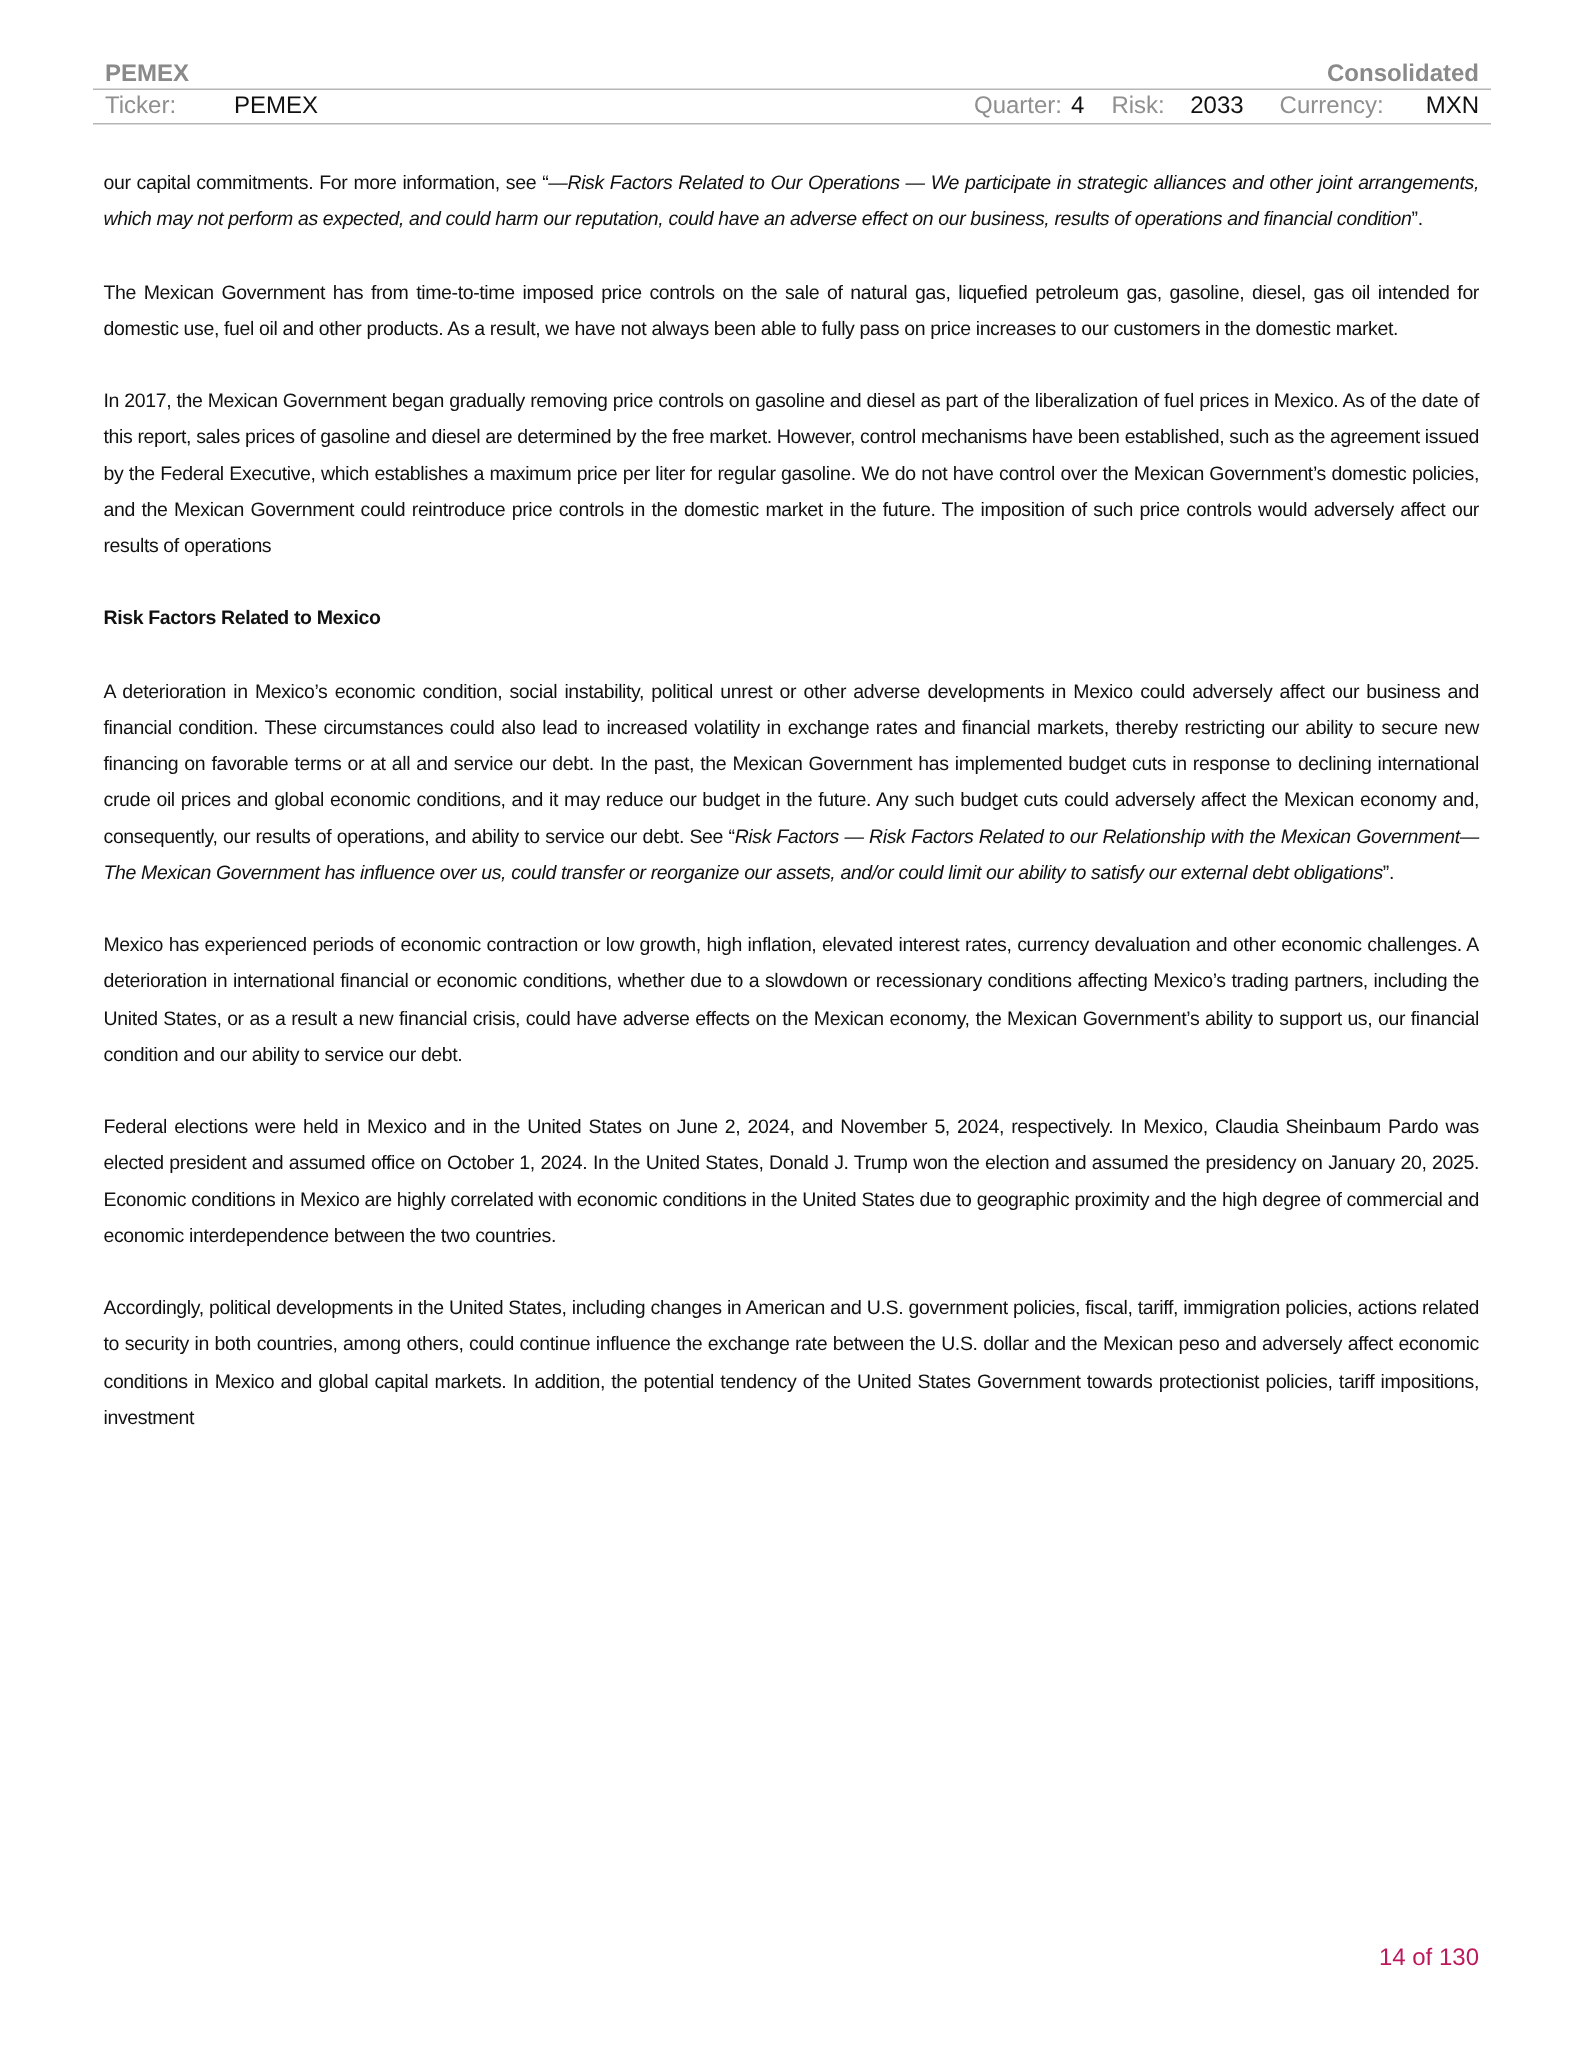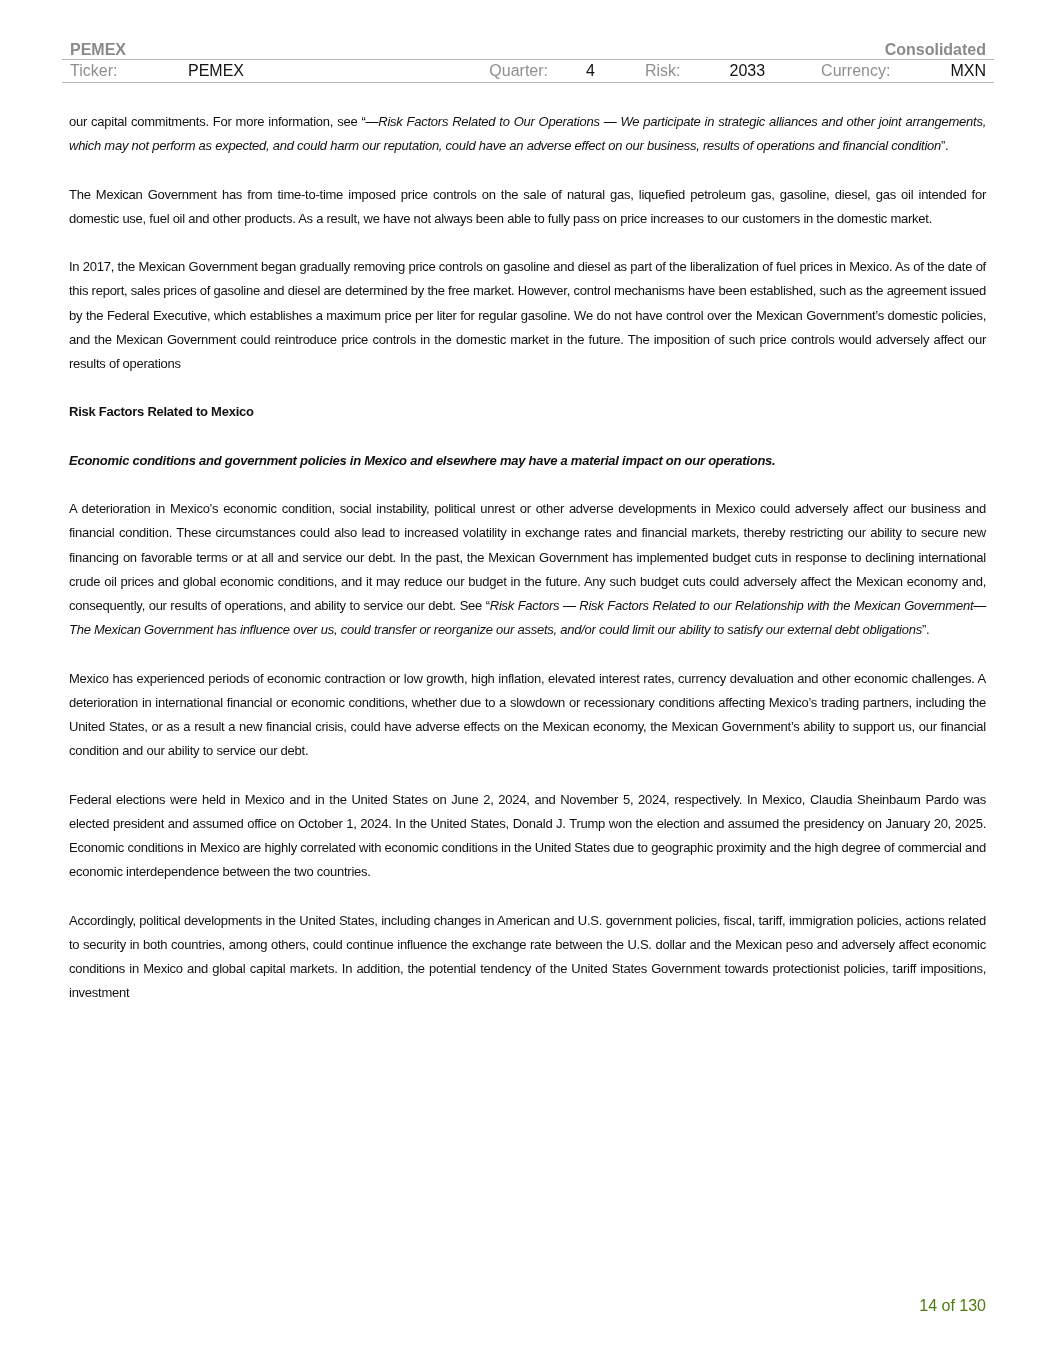--- a/index.html
+++ b/index.html
@@ -32,21 +32,20 @@
       color: #8a8a8a;
     }
     .header-row {
       display: flex;
       align-items: center;
       height: 22px;
       border-top: 1.5px solid #b5b5b5;
       border-bottom: 1.5px solid #b5b5b5;
       padding: 0 8px;
       font-size: 16px;
-      gap: 32px;
     }
     .hlabel { color: #8f8f8f; }
     .hval { color: #111; }
     .ticker-label { width: 86px; }
     .spacer { flex: 1; }
     .q-label { margin-right: 6px; }
     .q-val { margin-right: 18px; }
     .y-label { margin-right: 17px; }
     .y-val { margin-right: 24px; }
     .c-label { margin-right: 28px; }
@@ -69,21 +68,21 @@
     .bi { font-weight: bold; font-style: italic; }
     .b { font-weight: bold; }
     em { font-style: italic; }
 
     .page-num {
       position: absolute;
       right: 69px;
       top: 1297px;
       font-family: "Liberation Sans", sans-serif;
       font-size: 16px;
-      color: #4d7c0f;
+      color: #be185d;
     }
   </style>
 </head>
 <body>
 
 <div class="header">
   <div class="header-top">
     <span>PEMEX</span>
     <span>Consolidated</span>
   </div>
@@ -103,21 +102,20 @@
 <div class="content">
   <p><span>our capital commitments. For more information, see “</span><em>—Risk Factors Related to Our Operations — We participate in strategic alliances and other joint arrangements, which may not perform as expected, and could harm our reputation, could have an adverse effect on our business, results of operations and financial condition</em><span>”.</span></p>
 
 
   <p>The Mexican Government has from time-to-time imposed price controls on the sale of natural gas, liquefied petroleum gas, gasoline, diesel, gas oil intended for domestic use, fuel oil and other products. As a result, we have not always been able to fully pass on price increases to our customers in the domestic market.</p>
 
   <p>In 2017, the Mexican Government began gradually removing price controls on gasoline and diesel as part of the liberalization of fuel prices in Mexico. As of the date of this report, sales prices of gasoline and diesel are determined by the free market. However, control mechanisms have been established, such as the agreement issued by the Federal Executive, which establishes a maximum price per liter for regular gasoline. We do not have control over the Mexican Government’s domestic policies, and the Mexican Government could reintroduce price controls in the domestic market in the future. The imposition of such price controls would adversely affect our results of operations</p>
 
   <p class="b">Risk Factors Related to Mexico</p>
 
-  <p class="bi">Economic conditions and government policies in Mexico and elsewhere may have a material impact on our operations.</p>
 
   <p><span>A deterioration in Mexico’s economic condition, social instability, political unrest or other adverse developments in Mexico could adversely affect our business and financial condition. These circumstances could also lead to increased volatility in exchange rates and financial markets, thereby restricting our ability to secure new financing on favorable terms or at all and service our debt. In the past, the Mexican Government has implemented budget cuts in response to declining international crude oil prices and global economic conditions, and it may reduce our budget in the future. Any such budget cuts could adversely affect the Mexican economy and, consequently, our results of operations, and ability to service our debt. See “</span><em>Risk Factors — Risk Factors Related to our Relationship with the Mexican Government—The Mexican Government has influence over us, could transfer or reorganize our assets, and/or could limit our ability to satisfy our external debt obligations</em><span>”.</span></p>
 
   <p>Mexico has experienced periods of economic contraction or low growth, high inflation, elevated interest rates, currency devaluation and other economic challenges. A deterioration in international financial or economic conditions, whether due to a slowdown or recessionary conditions affecting Mexico’s trading partners, including the United States, or as a result a new financial crisis, could have adverse effects on the Mexican economy, the Mexican Government’s ability to support us, our financial condition and our ability to service our debt.</p>
 
 
   <p>Federal elections were held in Mexico and in the United States on June 2, 2024, and November 5, 2024, respectively. In Mexico, Claudia Sheinbaum Pardo was elected president and assumed office on October 1, 2024. In the United States, Donald J. Trump won the election and assumed the presidency on January 20, 2025. Economic conditions in Mexico are highly correlated with economic conditions in the United States due to geographic proximity and the high degree of commercial and economic interdependence between the two countries.</p>
 
   <p style="margin-bottom:0">Accordingly, political developments in the United States, including changes in American and U.S. government policies, fiscal, tariff, immigration policies, actions related to security in both countries, among others, could continue influence the exchange rate between the U.S. dollar and the Mexican peso and adversely affect economic conditions in Mexico and global capital markets. In addition, the potential tendency of the United States Government towards protectionist policies, tariff impositions, investment</p>
 </div>

